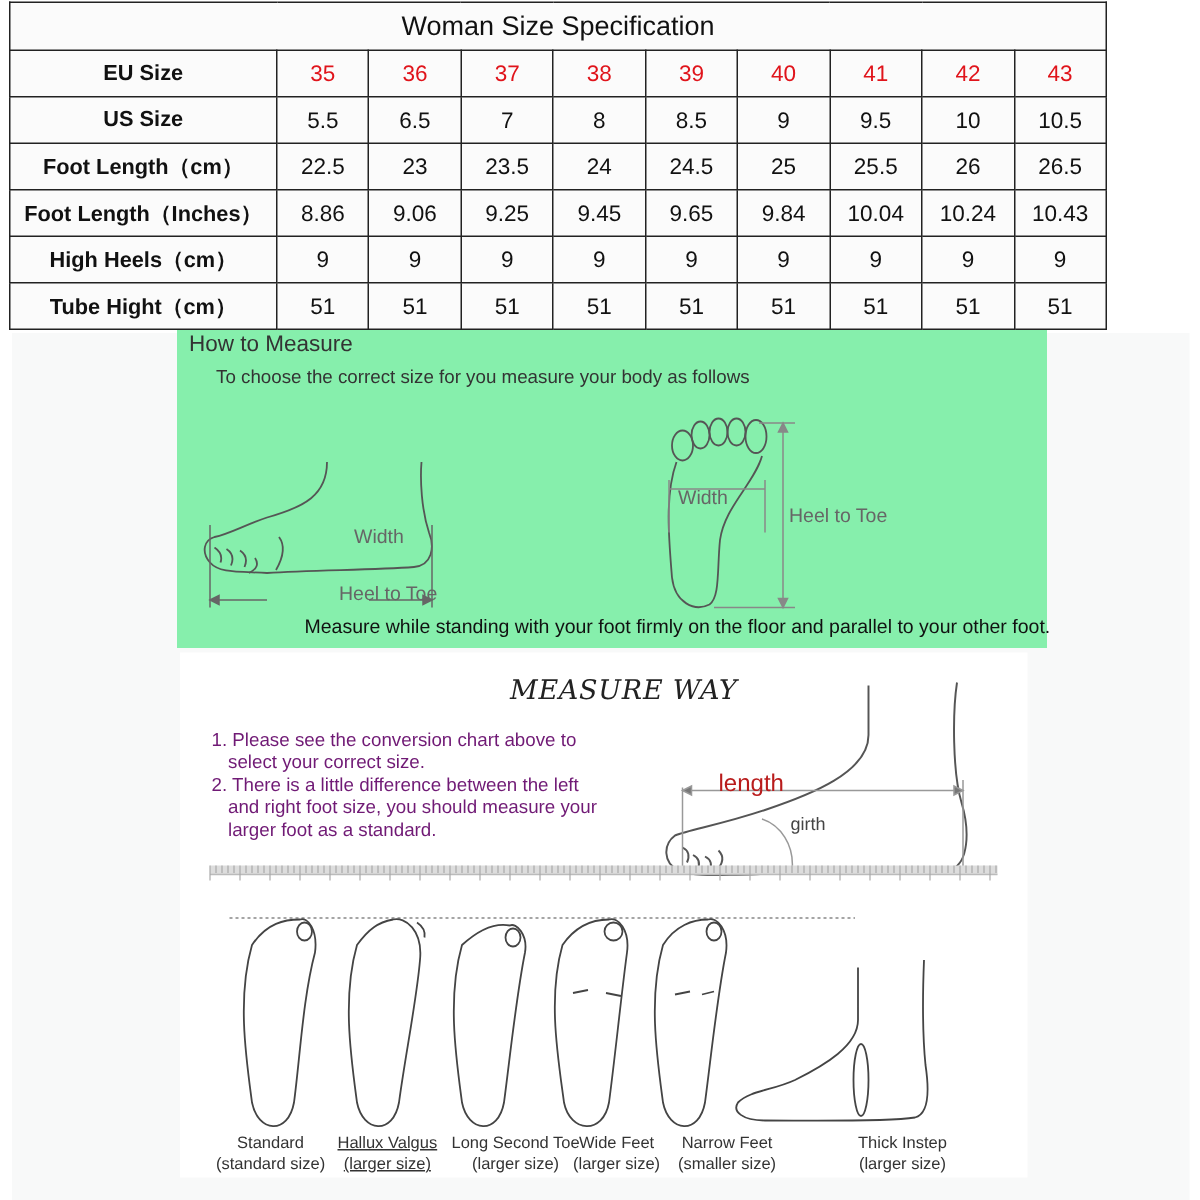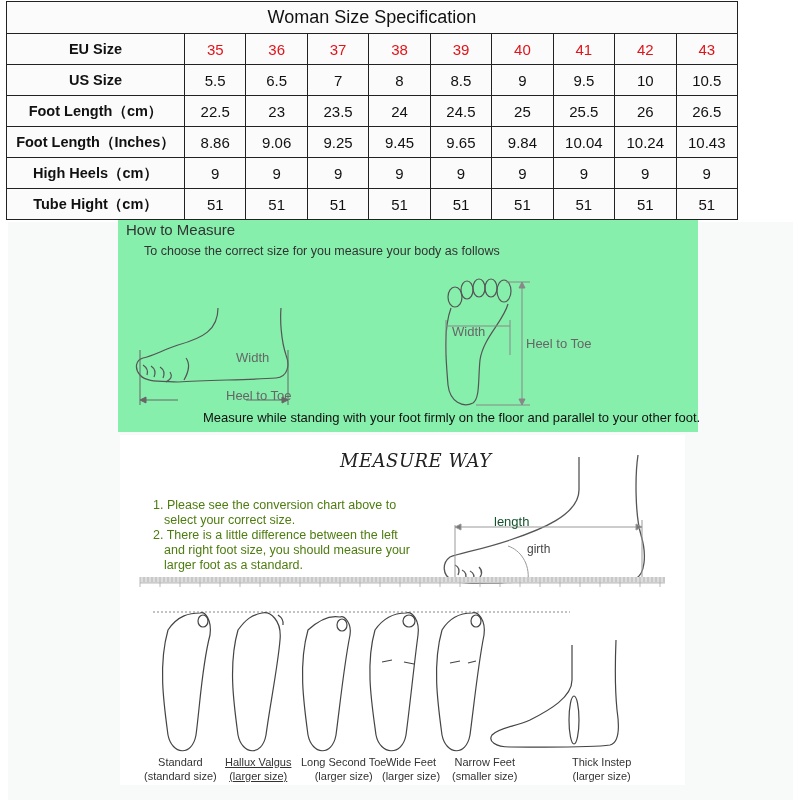--- a/index.html
+++ b/index.html
@@ -29,21 +29,21 @@
   .htm-caption { position: absolute; left: 85px; top: 190px; font-size: 13px; color: #111; white-space: nowrap; }
   .dim-label { position: absolute; font-size: 13px; color: #666; }
   
   .mw {
     position: absolute; left: 120px; top: 435px; width: 565px; height: 350px; background: #ffffff;
   }
   .mw-title {
     position: absolute; left: 220px; top: 15px; font-family: "DejaVu Serif", serif; font-style: italic;
     font-size: 18px; letter-spacing: 0.5px; color: #222;
   }
-  .mw-list { position: absolute; left: 17px; top: 47px; font-size: 12.5px; line-height: 15px; color: #4d7c0f; margin: 16px; padding: 0; list-style: none; }
+  .mw-list { position: absolute; left: 17px; top: 47px; font-size: 12.5px; line-height: 15px; color: #701a75; margin: 4px; padding: 0; list-style: none; }
   .mw-list li { margin: 0; padding-left: 11px; text-indent: -11px; }
   .foot-caption { position: absolute; font-size: 11px; color: #333; text-align: center; line-height: 14px; white-space: nowrap; }
   svg { position: absolute; overflow: visible; }
 </style>
 </head>
 <body>
 
 <table class="size-table">
   <colgroup>
     <col style="width:178px">
@@ -364,21 +364,21 @@
       <path d="M262 227 l10 -2 M284 227 l10 2"></path>
 
       <path d="M322 195 C312 230 318 270 322 300 C326 320 346 322 350 300 C354 270 358 230 364 200 C366 185 358 176 352 178 C342 178 330 182 322 195z"></path>
       <ellipse cx="356" cy="186" rx="5" ry="6"></ellipse>
       <path d="M330 228 l10 -2 M356 226 l-8 2"></path>
 
       <path d="M452 210 V245 C452 262 430 275 410 285 C395 292 380 292 372 300 C368 306 375 312 390 312 C420 312 470 313 490 310 C498 308 500 295 497 275 C495 255 495 230 496 205"></path>
       <ellipse cx="454" cy="285" rx="5" ry="24"></ellipse>
     </g>
   </svg>
-  <div class="dim-label" style="left:359px;top:79px;font-size:13px;color:#14532d;margin-left:15px;">length</div>
+  <div class="dim-label" style="left:359px;top:79px;font-size:16px;color:#b91c1c;">length</div>
   <div class="dim-label" style="left:407px;top:107px;font-size:12px;color:#444;">girth</div>
 
   <div class="foot-caption" style="left:24px;top:320px;">
     <div>Standard</div>
     <div>(standard size)</div>
   </div>
   <div class="foot-caption" style="left:105px;top:320px;text-decoration:underline;">
     <div>Hallux Valgus</div>
     <div>(larger size)</div>
   </div>

